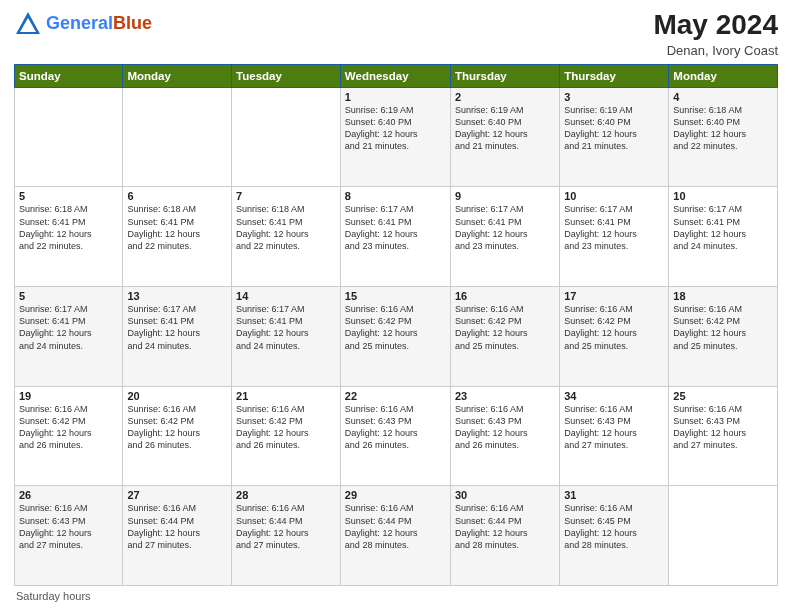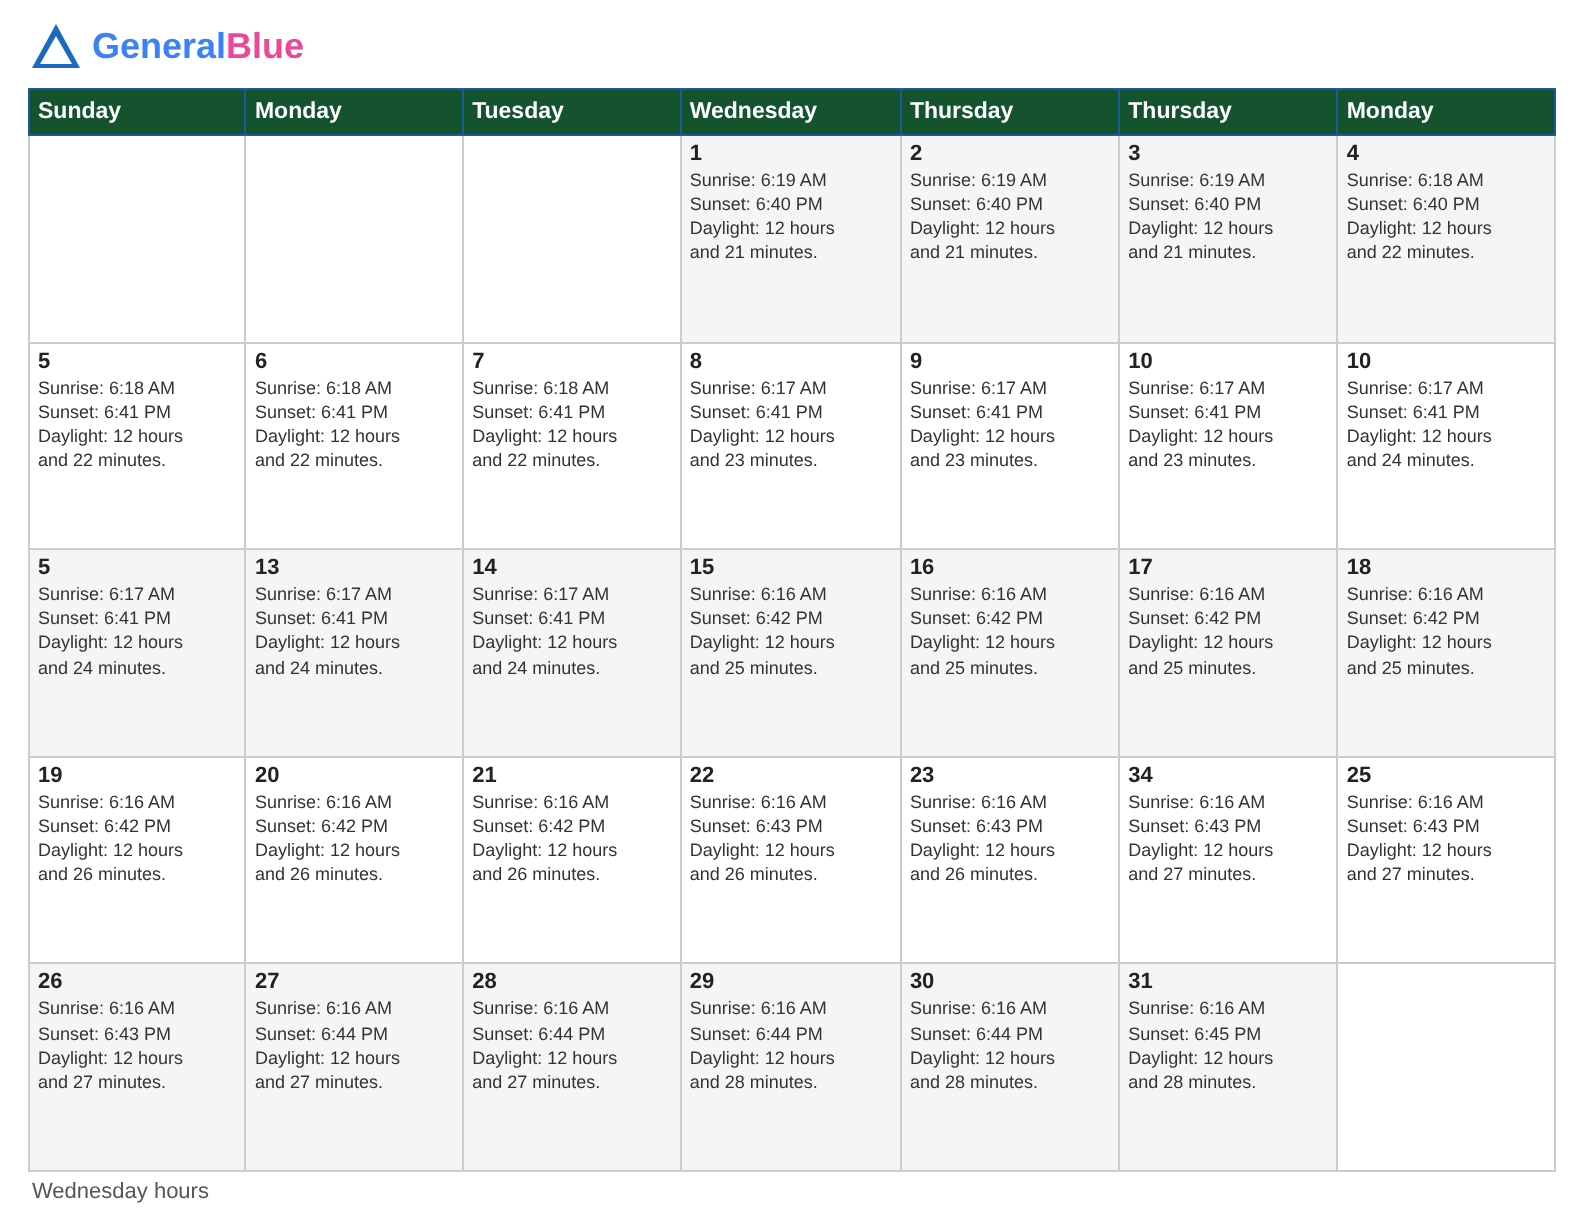--- a/index.html
+++ b/index.html
@@ -27,21 +27,21 @@
       display: flex;
       align-items: center;
       gap: 4px;
     }
     .logo-text {
       font-size: 18px;
       font-weight: bold;
       line-height: 1.1;
     }
     .logo-general { color: #3b82f6; }
-    .logo-blue { color: #ec4899; }
+    .logo-blue { color: #c2410c; }
     .logo-icon {
       width: 28px;
       height: 28px;
     }
     .title-block {
       text-align: right;
     }
     .month-year {
       font-size: 28px;
       font-weight: bold;
@@ -58,21 +58,21 @@
       color: #555;
       margin-top: 4px;
       padding-left: 2px;
     }
     table {
       width: 100%;
       border-collapse: collapse;
       flex: 1;
     }
     thead tr th {
-      background: #14532d;
+      background: #4d7c0f;
       color: #fff;
       font-size: 11.5px;
       font-weight: bold;
       padding: 5px 4px;
       text-align: left;
       border: 1px solid #1a5a9f;
     }
     tbody tr td {
       border: 1px solid #ccc;
       vertical-align: top;
@@ -110,20 +110,24 @@
   <div class="header">
     <div class="logo">
       <svg class="logo-icon" viewBox="0 0 28 28">
         <polygon points="14,2 26,24 2,24" fill="#1a6bbf"></polygon>
         <polygon points="14,8 22,22 6,22" fill="#fff"></polygon>
       </svg>
       <div class="logo-text">
         <span class="logo-general">General</span><span class="logo-blue">Blue</span>
       </div>
     </div>
+    <div class="title-block">
+      <div class="month-year">May 2024</div>
+      <div class="location">Denan, Ivory Coast</div>
+    </div>
   </div>
 
   <table>
     <thead>
       <tr>
       <th>Sunday</th>
           <th>Monday</th>
           <th>Tuesday</th>
           <th>Wednesday</th>
           <th>Thursday</th>
@@ -359,14 +363,14 @@
             <div class="day-info" style="white-space: pre-line;">Sunrise: 6:16 AM
 Sunset: 6:45 PM
 Daylight: 12 hours
 and 28 minutes.</div>
           </td>
           <td class="empty-cell"></td>
         </tr>
       </tbody>
   </table>
 
-  <div class="footer-note">Wednesday hours</div>
+  <div class="footer-note">Saturday hours</div>
 </div>
 
 </body></html>

